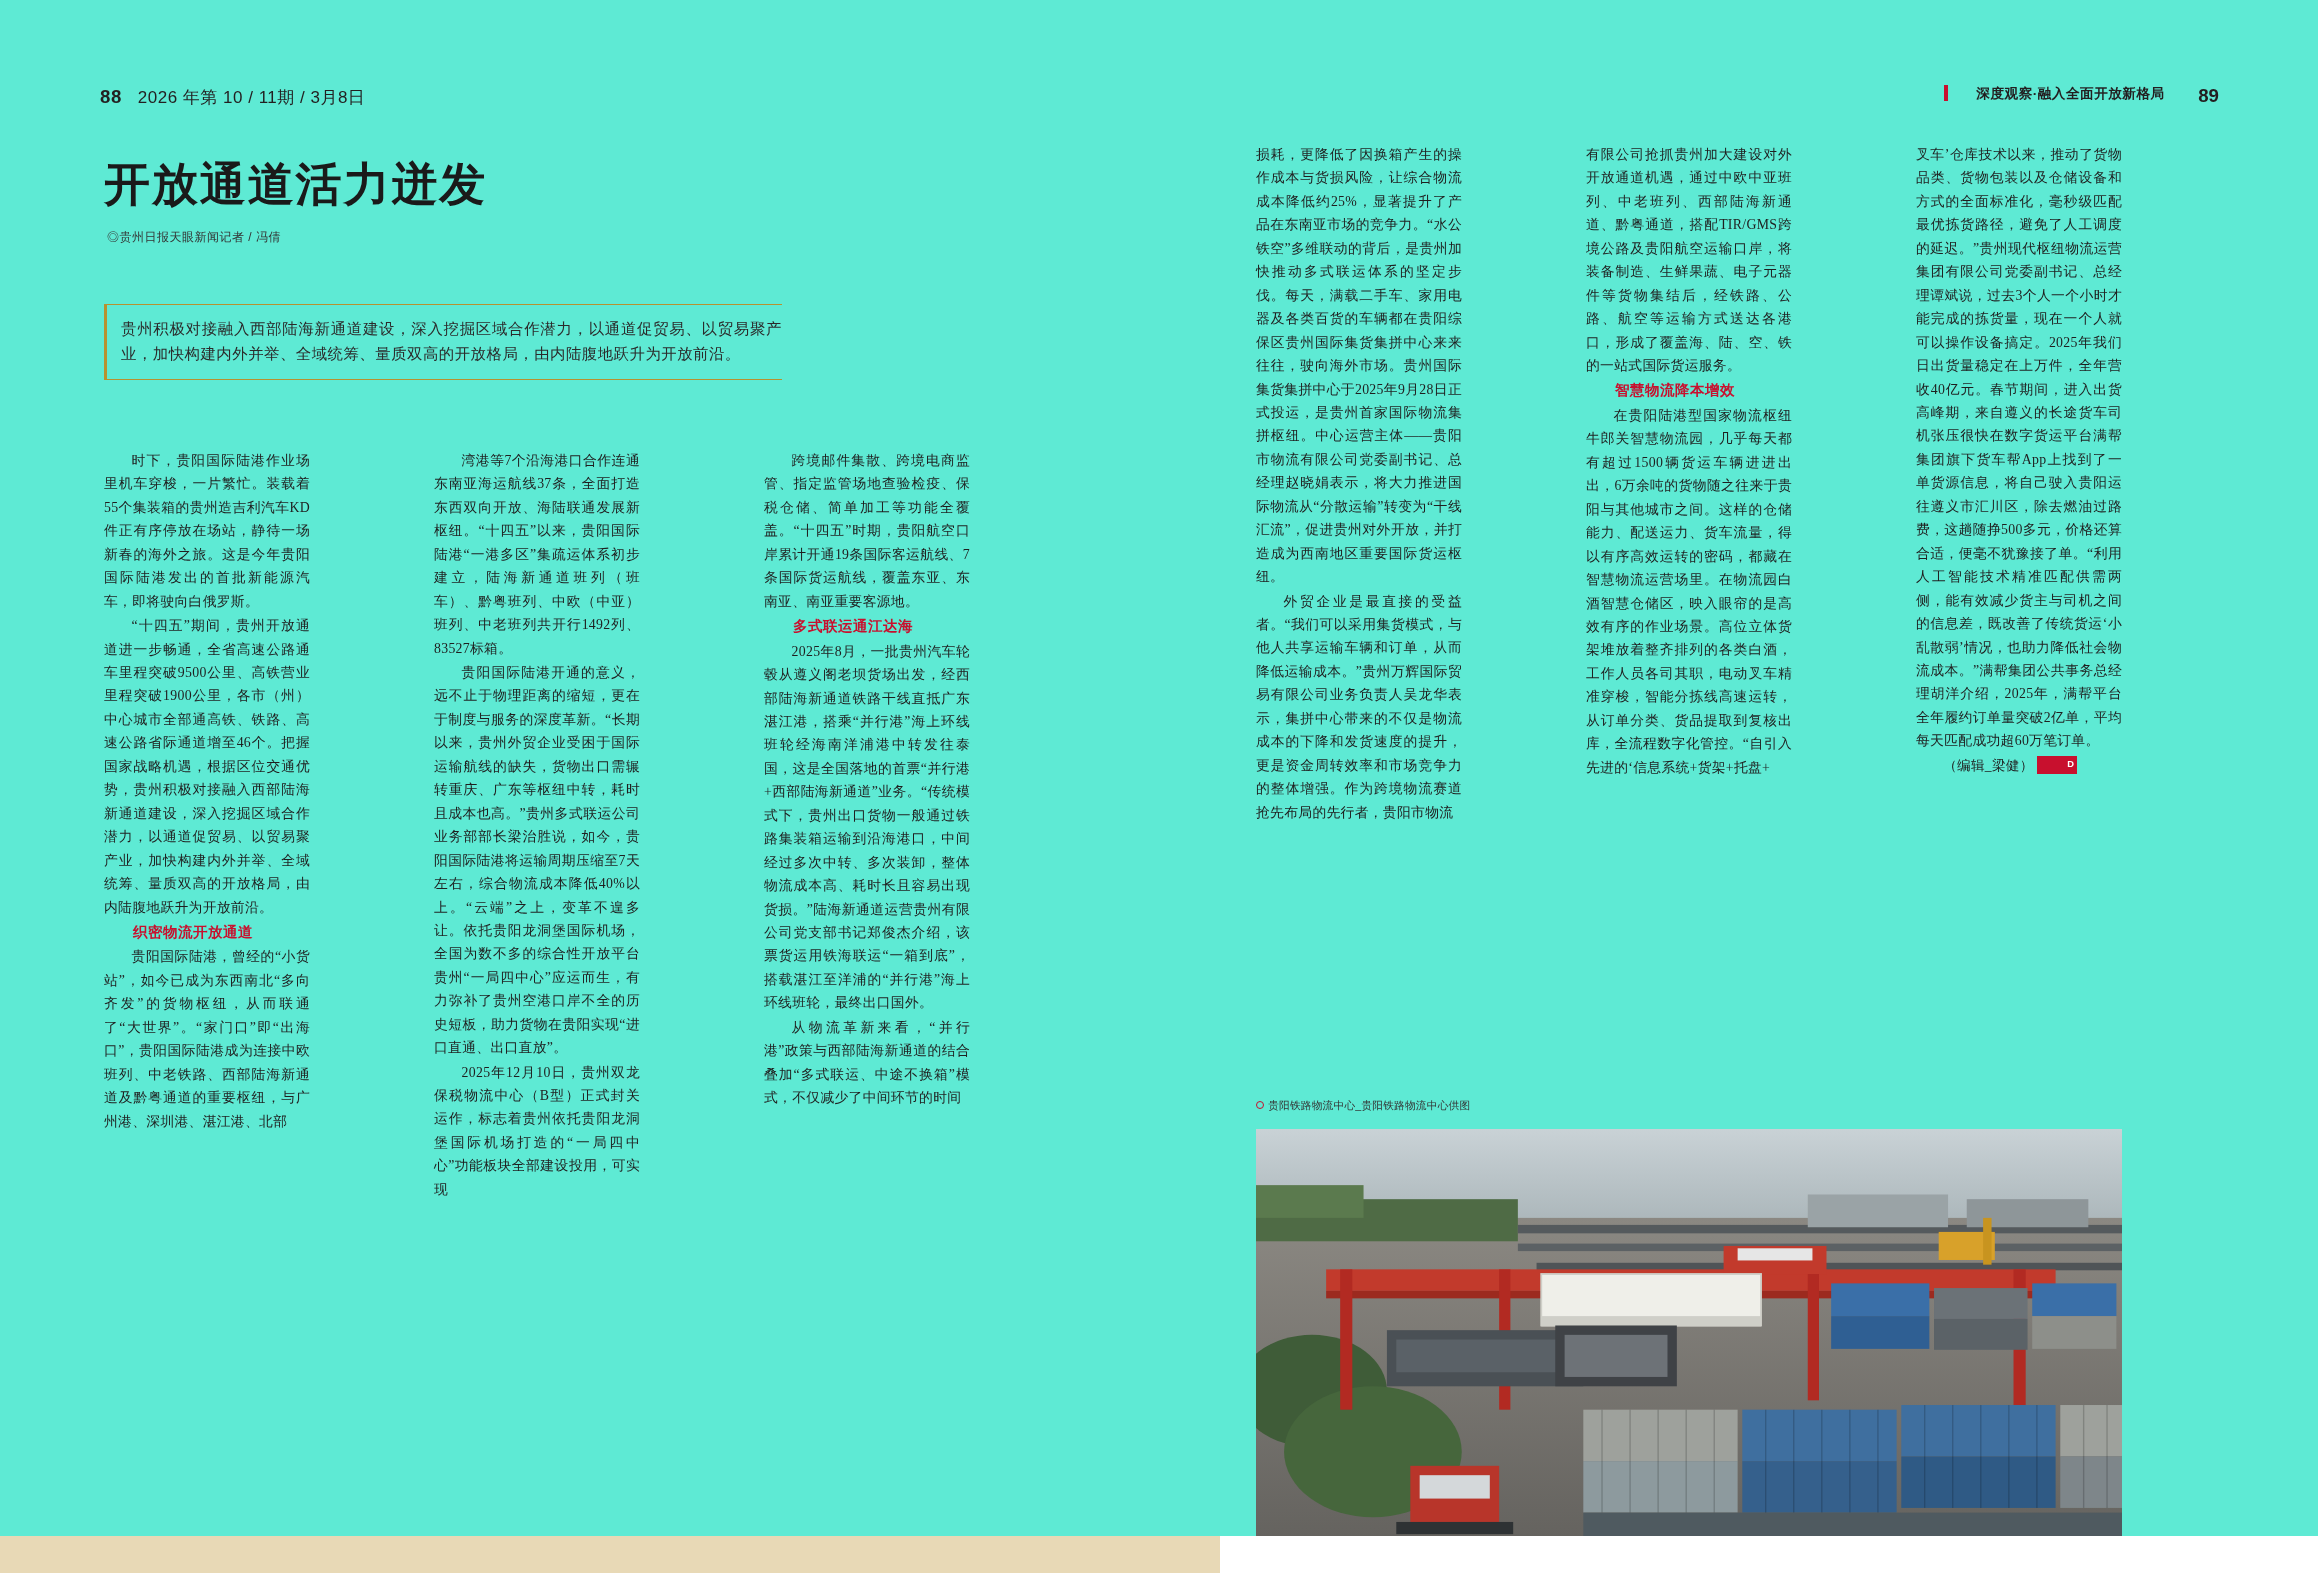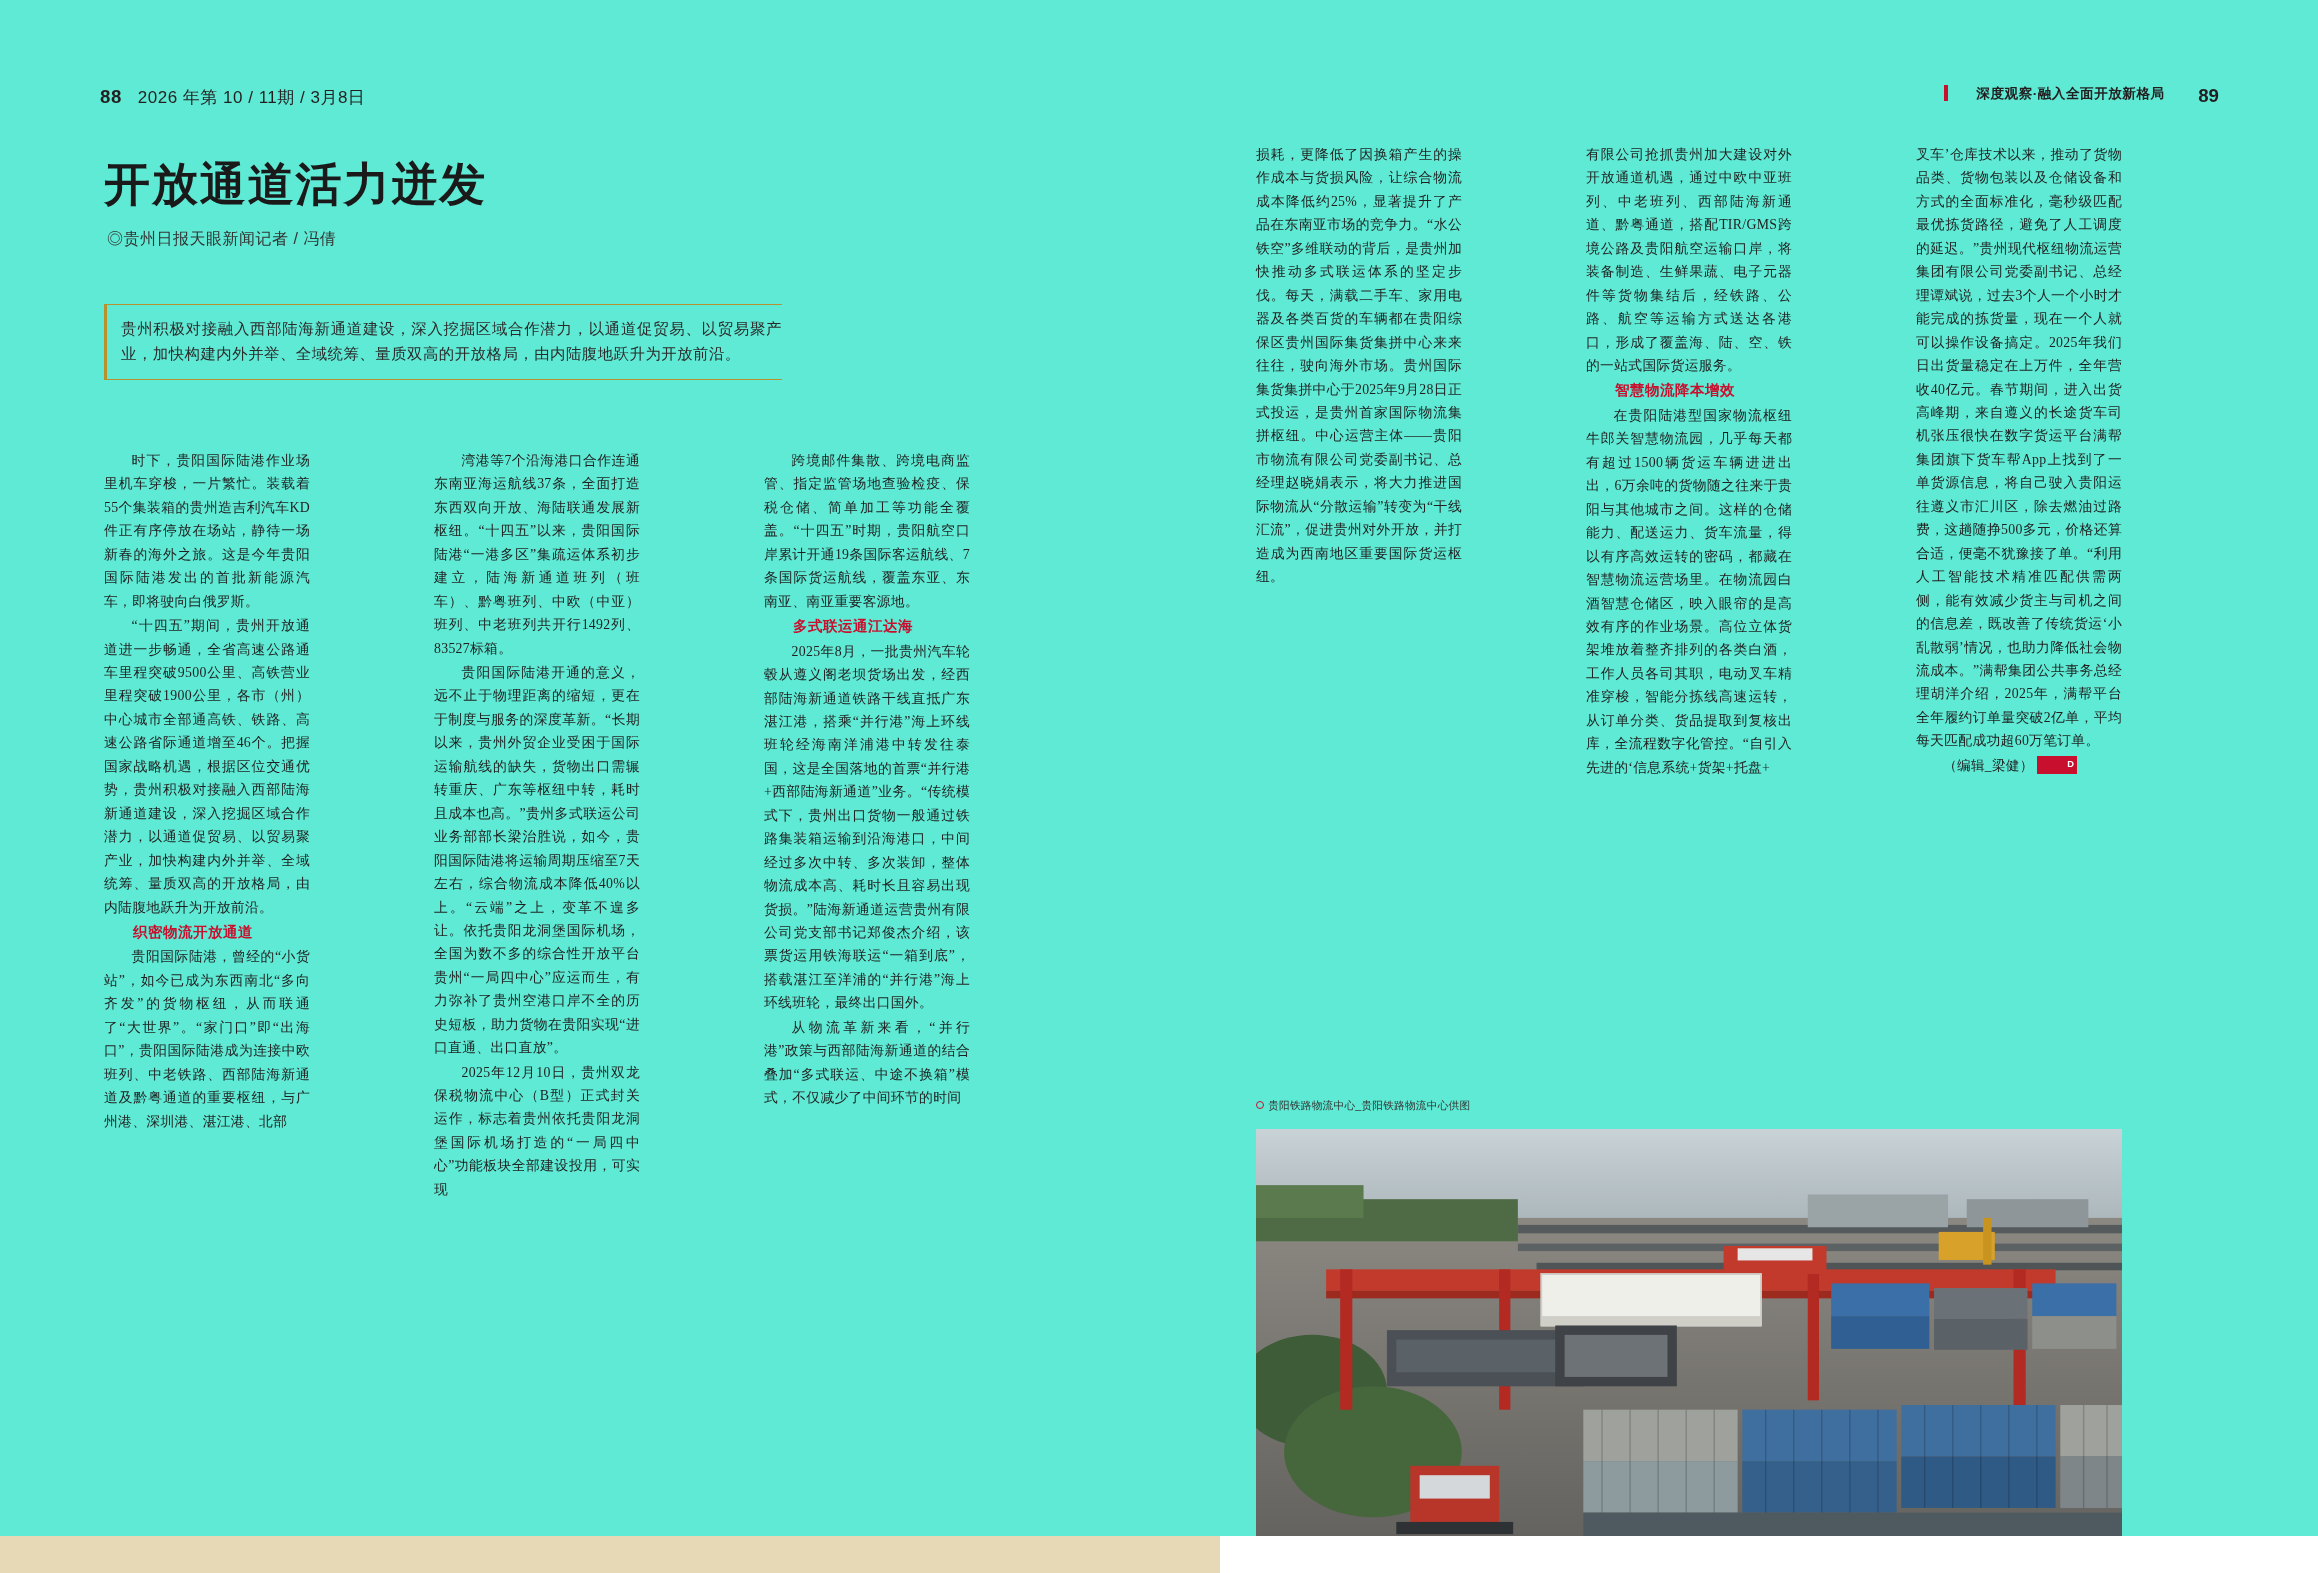--- a/index.html
+++ b/index.html
@@ -93,21 +93,21 @@
     font-size: 46px;
     font-weight: bold;
     letter-spacing: 1.9px;
     color: #1a1a1a;
     font-family: "Liberation Serif", serif;
   }
   .byline {
     position: absolute;
     left: 107px;
     top: 229px;
-    font-size: 16px;
+    font-size: 12px;
     color: #333;
     font-family: "Liberation Sans", sans-serif;
     letter-spacing: 0.5px;
     text-align: right;
   }
 
   
   .lead {
     position: absolute;
     left: 104px;
@@ -260,20 +260,21 @@
 
   <div class="col" id="col3">
     <p>跨境邮件集散、跨境电商监管、指定监管场地查验检疫、保税仓储、简单加工等功能全覆盖。“十四五”时期，贵阳航空口岸累计开通19条国际客运航线、7条国际货运航线，覆盖东亚、东南亚、南亚重要客源地。</p>
     <p class="subhead">多式联运通江达海</p>
     <p>2025年8月，一批贵州汽车轮毂从遵义阁老坝货场出发，经西部陆海新通道铁路干线直抵广东湛江港，搭乘“并行港”海上环线班轮经海南洋浦港中转发往泰国，这是全国落地的首票“并行港+西部陆海新通道”业务。“传统模式下，贵州出口货物一般通过铁路集装箱运输到沿海港口，中间经过多次中转、多次装卸，整体物流成本高、耗时长且容易出现货损。”陆海新通道运营贵州有限公司党支部书记郑俊杰介绍，该票货运用铁海联运“一箱到底”，搭载湛江至洋浦的“并行港”海上环线班轮，最终出口国外。</p>
     <p>从物流革新来看，“并行港”政策与西部陆海新通道的结合叠加“多式联运、中途不换箱”模式，不仅减少了中间环节的时间</p>
   </div>
 
   <div class="col" id="col4">
     <p class="noind">损耗，更降低了因换箱产生的操作成本与货损风险，让综合物流成本降低约25%，显著提升了产品在东南亚市场的竞争力。“水公铁空”多维联动的背后，是贵州加快推动多式联运体系的坚定步伐。每天，满载二手车、家用电器及各类百货的车辆都在贵阳综保区贵州国际集货集拼中心来来往往，驶向海外市场。贵州国际集货集拼中心于2025年9月28日正式投运，是贵州首家国际物流集拼枢纽。中心运营主体——贵阳市物流有限公司党委副书记、总经理赵晓娟表示，将大力推进国际物流从“分散运输”转变为“干线汇流”，促进贵州对外开放，并打造成为西南地区重要国际货运枢纽。</p>
+    <p>外贸企业是最直接的受益者。“我们可以采用集货模式，与他人共享运输车辆和订单，从而降低运输成本。”贵州万辉国际贸易有限公司业务负责人吴龙华表示，集拼中心带来的不仅是物流成本的下降和发货速度的提升，更是资金周转效率和市场竞争力的整体增强。作为跨境物流赛道抢先布局的先行者，贵阳市物流</p>
   </div>
 
   <div class="col" id="col5">
     <p class="noind">有限公司抢抓贵州加大建设对外开放通道机遇，通过中欧中亚班列、中老班列、西部陆海新通道、黔粤通道，搭配TIR/GMS跨境公路及贵阳航空运输口岸，将装备制造、生鲜果蔬、电子元器件等货物集结后，经铁路、公路、航空等运输方式送达各港口，形成了覆盖海、陆、空、铁的一站式国际货运服务。</p>
     <p class="subhead">智慧物流降本增效</p>
     <p>在贵阳陆港型国家物流枢纽牛郎关智慧物流园，几乎每天都有超过1500辆货运车辆进进出出，6万余吨的货物随之往来于贵阳与其他城市之间。这样的仓储能力、配送运力、货车流量，得以有序高效运转的密码，都藏在智慧物流运营场里。在物流园白酒智慧仓储区，映入眼帘的是高效有序的作业场景。高位立体货架堆放着整齐排列的各类白酒，工作人员各司其职，电动叉车精准穿梭，智能分拣线高速运转，从订单分类、货品提取到复核出库，全流程数字化管控。“自引入先进的‘信息系统+货架+托盘+</p>
   </div>
 
   <div class="col" id="col6">
     <p class="noind">叉车’仓库技术以来，推动了货物品类、货物包装以及仓储设备和方式的全面标准化，毫秒级匹配最优拣货路径，避免了人工调度的延迟。”贵州现代枢纽物流运营集团有限公司党委副书记、总经理谭斌说，过去3个人一个小时才能完成的拣货量，现在一个人就可以操作设备搞定。2025年我们日出货量稳定在上万件，全年营收40亿元。春节期间，进入出货高峰期，来自遵义的长途货车司机张压很快在数字货运平台满帮集团旗下货车帮App上找到了一单货源信息，将自己驶入贵阳运往遵义市汇川区，除去燃油过路费，这趟随挣500多元，价格还算合适，便毫不犹豫接了单。“利用人工智能技术精准匹配供需两侧，能有效减少货主与司机之间的信息差，既改善了传统货运‘小乱散弱’情况，也助力降低社会物流成本。”满帮集团公共事务总经理胡洋介绍，2025年，满帮平台全年履约订单量突破2亿单，平均每天匹配成功超60万笔订单。</p>

